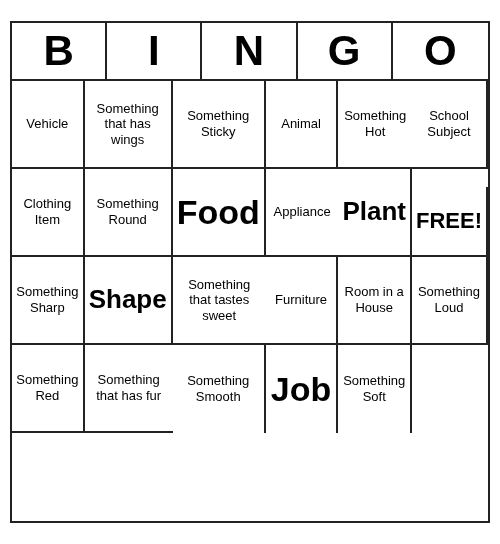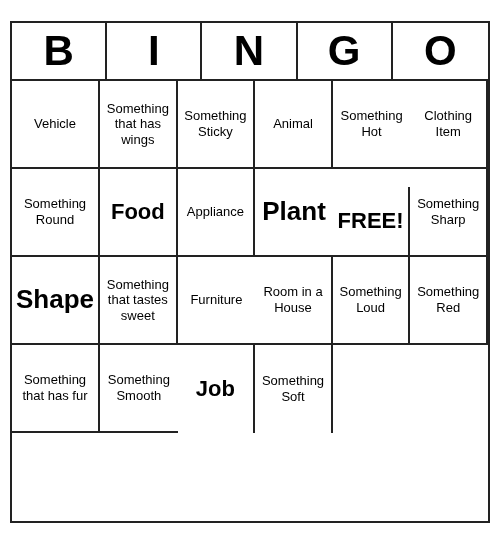--- a/index.html
+++ b/index.html
@@ -53,21 +53,21 @@
       border-right: none;
     }
     .bingo-cell:nth-child(n+21) {
       border-bottom: none;
     }
     .bingo-cell.large-text {
       font-size: 26px;
       font-weight: bold;
     }
     .bingo-cell.xlarge-text {
-      font-size: 22px;
+      font-size: 34px;
       font-weight: bold;
     }
     .bingo-cell.free {
       font-size: 22px;
       font-weight: bold;
       color: #000;
       margin-top: 18px;
     }
   </style>
 </head>
@@ -80,20 +80,21 @@
       <div class="bingo-header-cell">N</div>
       <div class="bingo-header-cell">G</div>
       <div class="bingo-header-cell">O</div>
     </div>
   <div class="bingo-grid">
   <div class="bingo-cell">Vehicle</div>
       <div class="bingo-cell">Something that has wings</div>
       <div class="bingo-cell">Something Sticky</div>
       <div class="bingo-cell">Animal</div>
       <div class="bingo-cell">Something Hot</div>
+      <div class="bingo-cell">School Subject</div>
       <div class="bingo-cell">Clothing Item</div>
       <div class="bingo-cell">Something Round</div>
       <div class="bingo-cell xlarge-text">Food</div>
       <div class="bingo-cell">Appliance</div>
       <div class="bingo-cell large-text">Plant</div>
       <div class="bingo-cell free">FREE!</div>
       <div class="bingo-cell">Something Sharp</div>
       <div class="bingo-cell large-text">Shape</div>
       <div class="bingo-cell">Something that tastes sweet</div>
       <div class="bingo-cell">Furniture</div>

